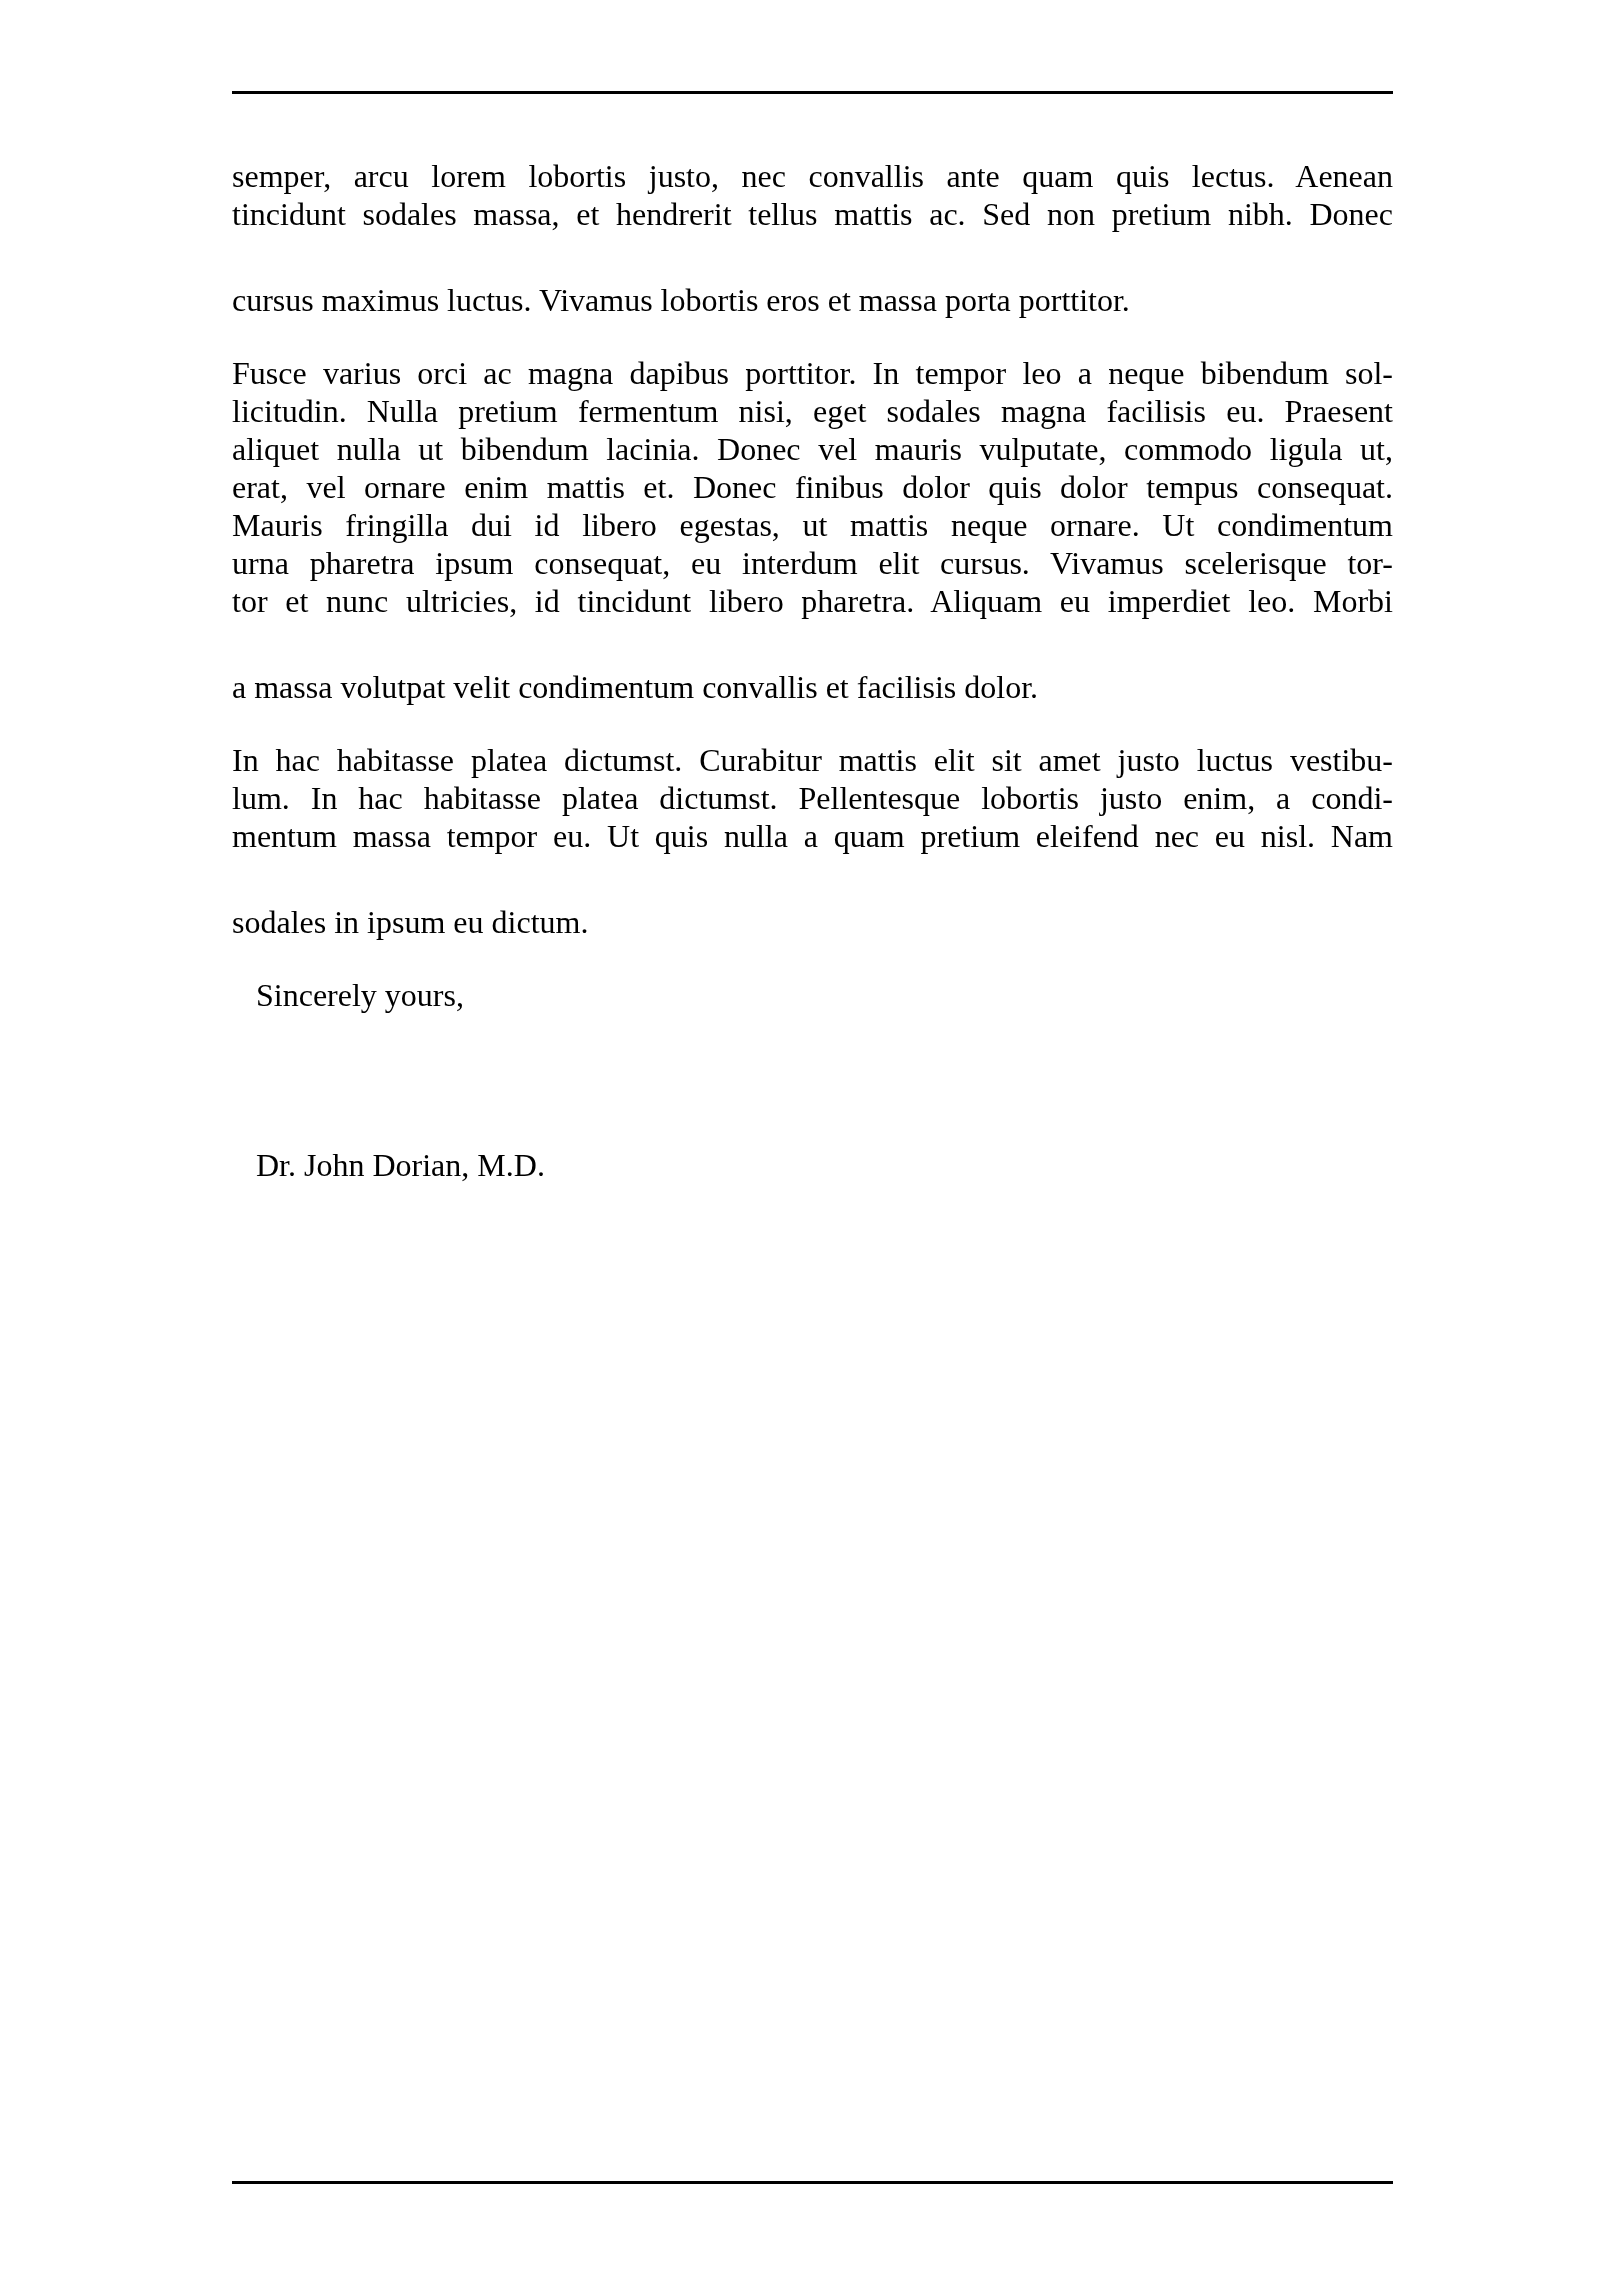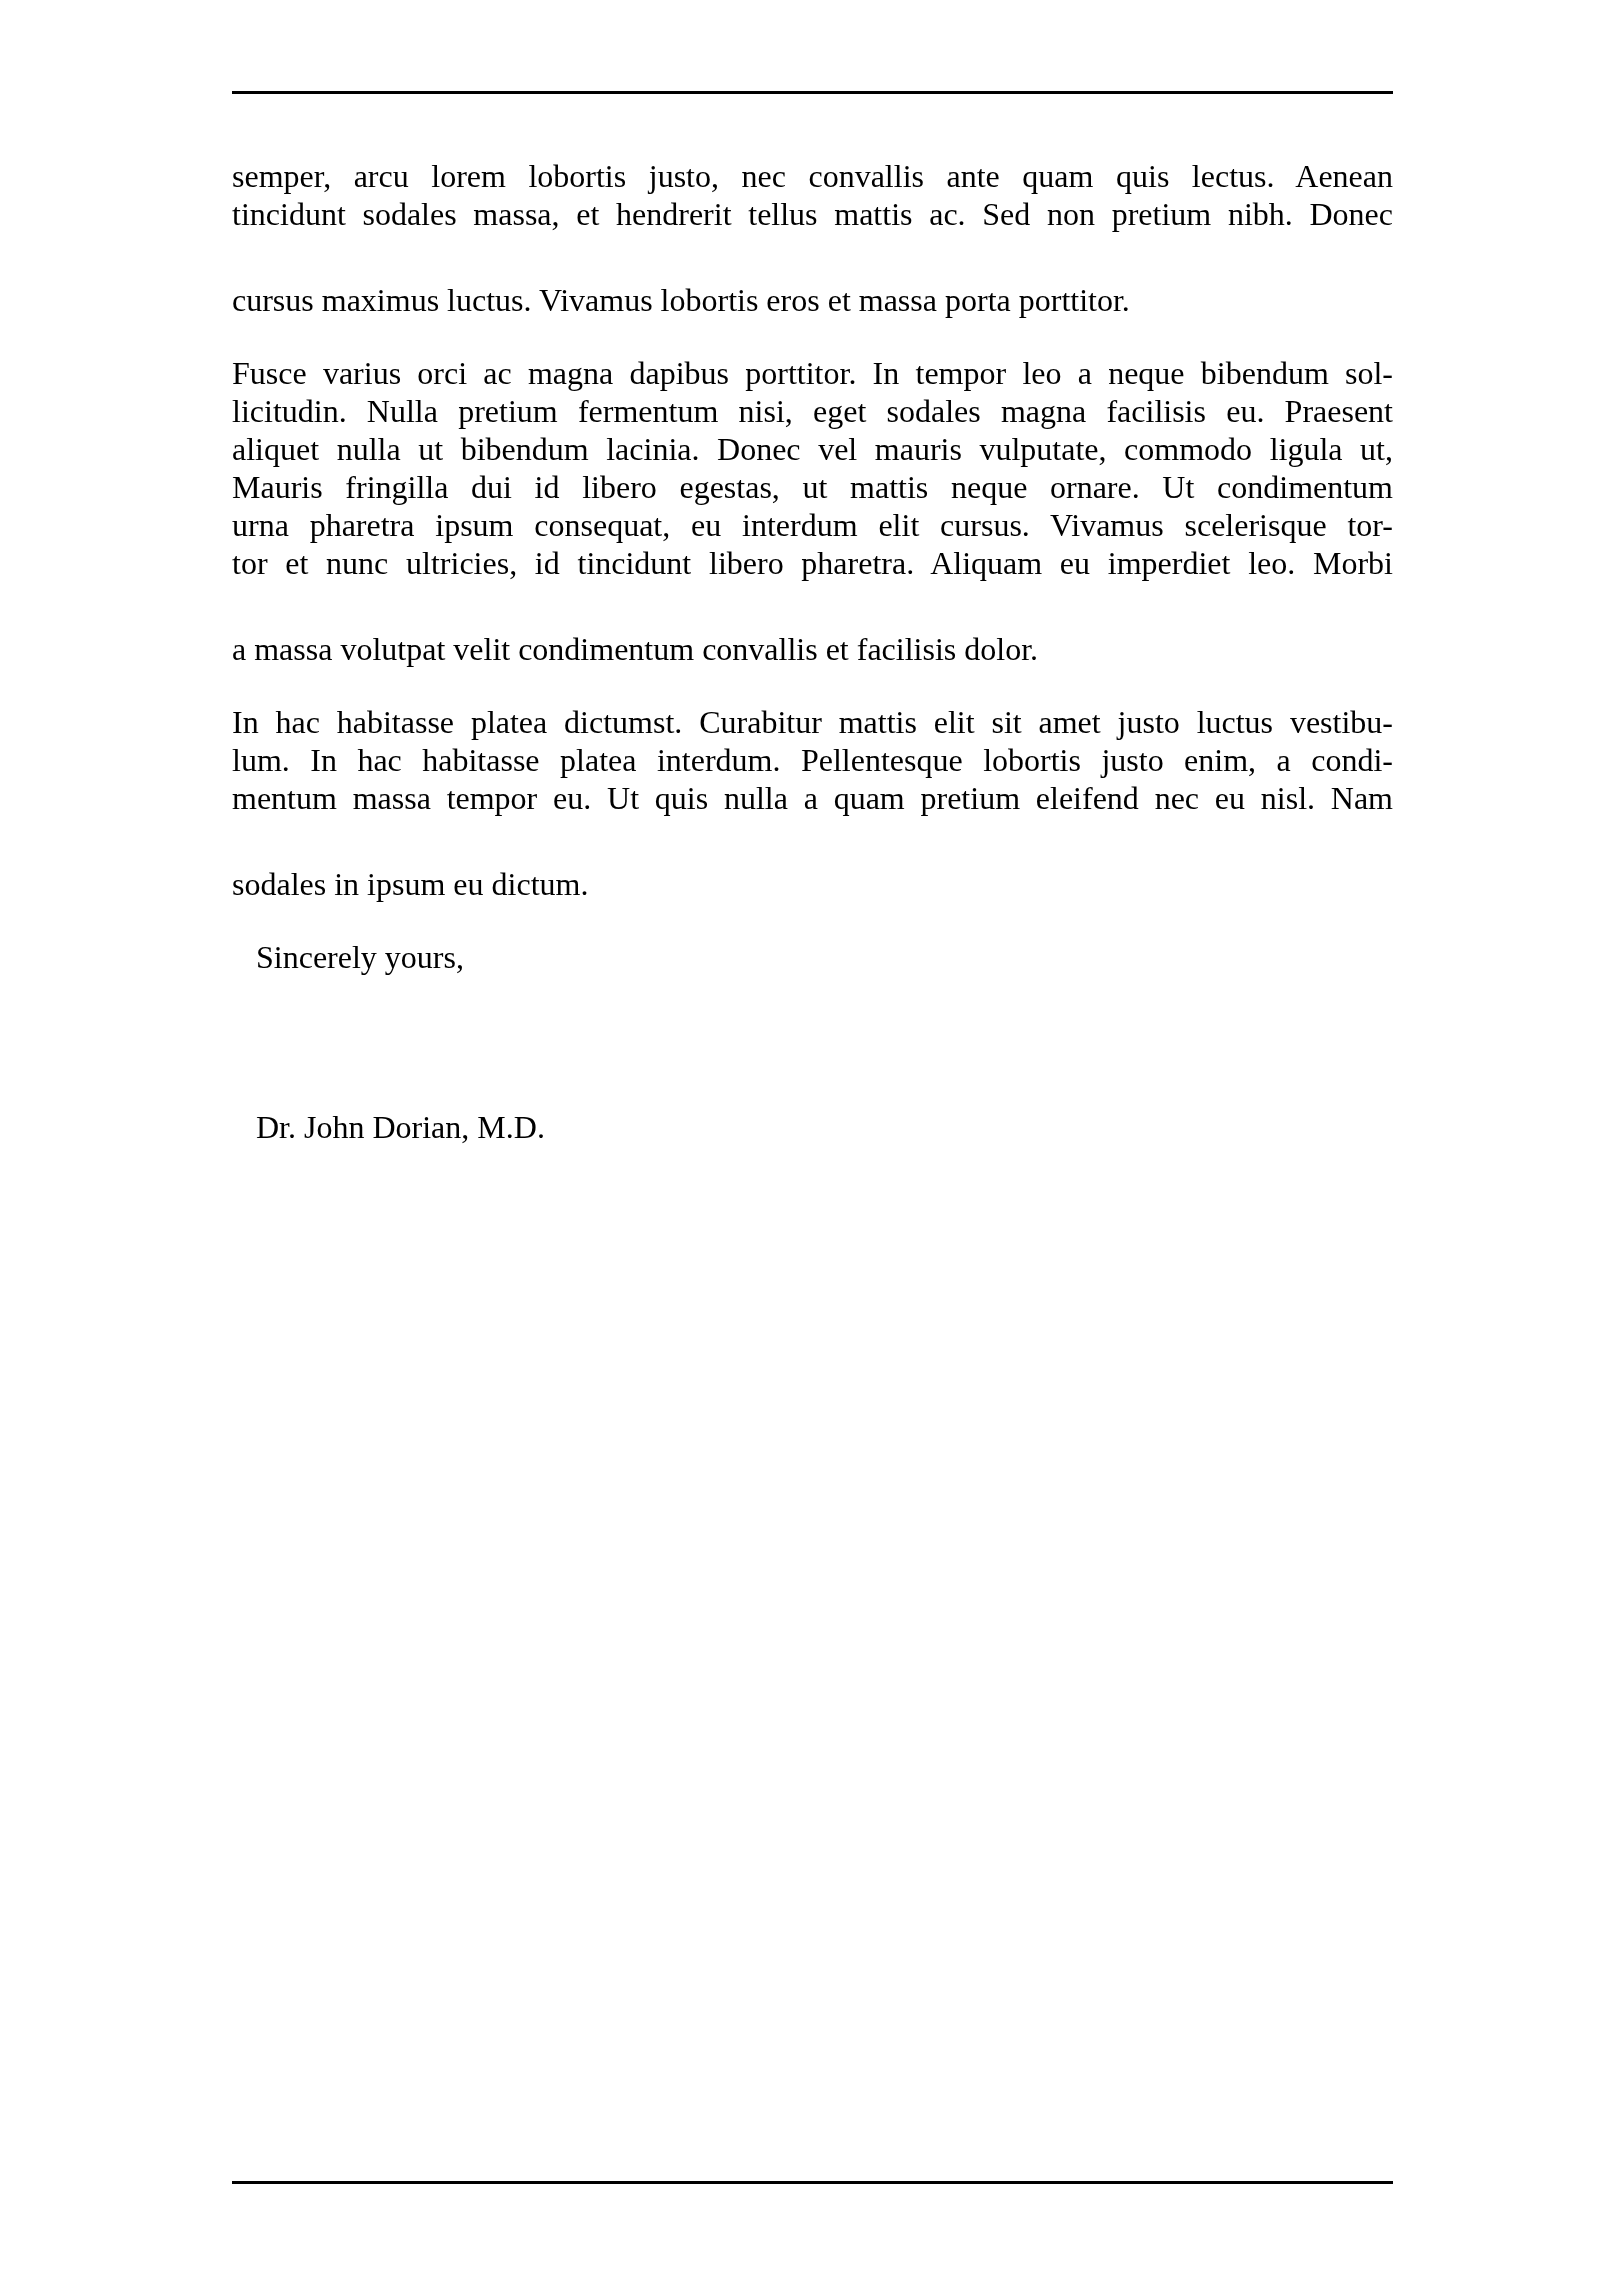--- a/index.html
+++ b/index.html
@@ -74,29 +74,30 @@
     <p class="para">
       <span class="jl">semper, arcu lorem lobortis justo, nec convallis ante quam quis lectus. Aenean</span>
       <span class="jl">tincidunt sodales massa, et hendrerit tellus mattis ac. Sed non pretium nibh. Donec</span>
       <span class="jl last">cursus maximus luctus. Vivamus lobortis eros et massa porta porttitor.</span>
     </p>
 
     <p class="para">
       <span class="jl">Fusce varius orci ac magna dapibus porttitor. In tempor leo a neque bibendum sol-</span>
       <span class="jl">licitudin. Nulla pretium fermentum nisi, eget sodales magna facilisis eu. Praesent</span>
       <span class="jl">aliquet nulla ut bibendum lacinia. Donec vel mauris vulputate, commodo ligula ut,</span>
+      <span class="jl">erat, vel ornare enim mattis et. Donec finibus dolor quis dolor tempus consequat.</span>
       <span class="jl">Mauris fringilla dui id libero egestas, ut mattis neque ornare. Ut condimentum</span>
       <span class="jl">urna pharetra ipsum consequat, eu interdum elit cursus. Vivamus scelerisque tor-</span>
       <span class="jl">tor et nunc ultricies, id tincidunt libero pharetra. Aliquam eu imperdiet leo. Morbi</span>
       <span class="jl last">a massa volutpat velit condimentum convallis et facilisis dolor.</span>
     </p>
 
     <p class="para">
       <span class="jl">In hac habitasse platea dictumst. Curabitur mattis elit sit amet justo luctus vestibu-</span>
-      <span class="jl">lum. In hac habitasse platea interdum. Pellentesque lobortis justo enim, a condi-</span>
+      <span class="jl">lum. In hac habitasse platea dictumst. Pellentesque lobortis justo enim, a condi-</span>
       <span class="jl">mentum massa tempor eu. Ut quis nulla a quam pretium eleifend nec eu nisl. Nam</span>
       <span class="jl last">sodales in ipsum eu dictum.</span>
     </p>
 
     <p class="closing">
       <span class="plain">Sincerely yours,</span>
     </p>
 
     <p class="signature">
       <span class="plain">Dr. John Dorian, M.D.</span>

